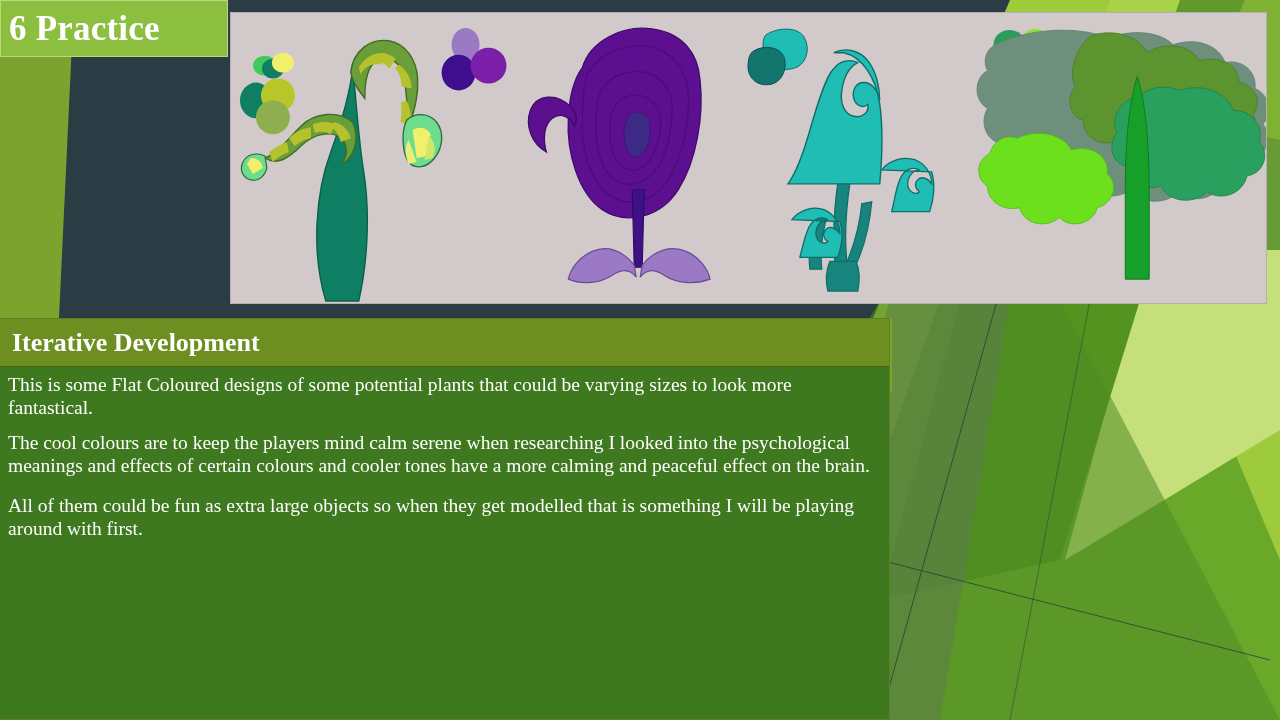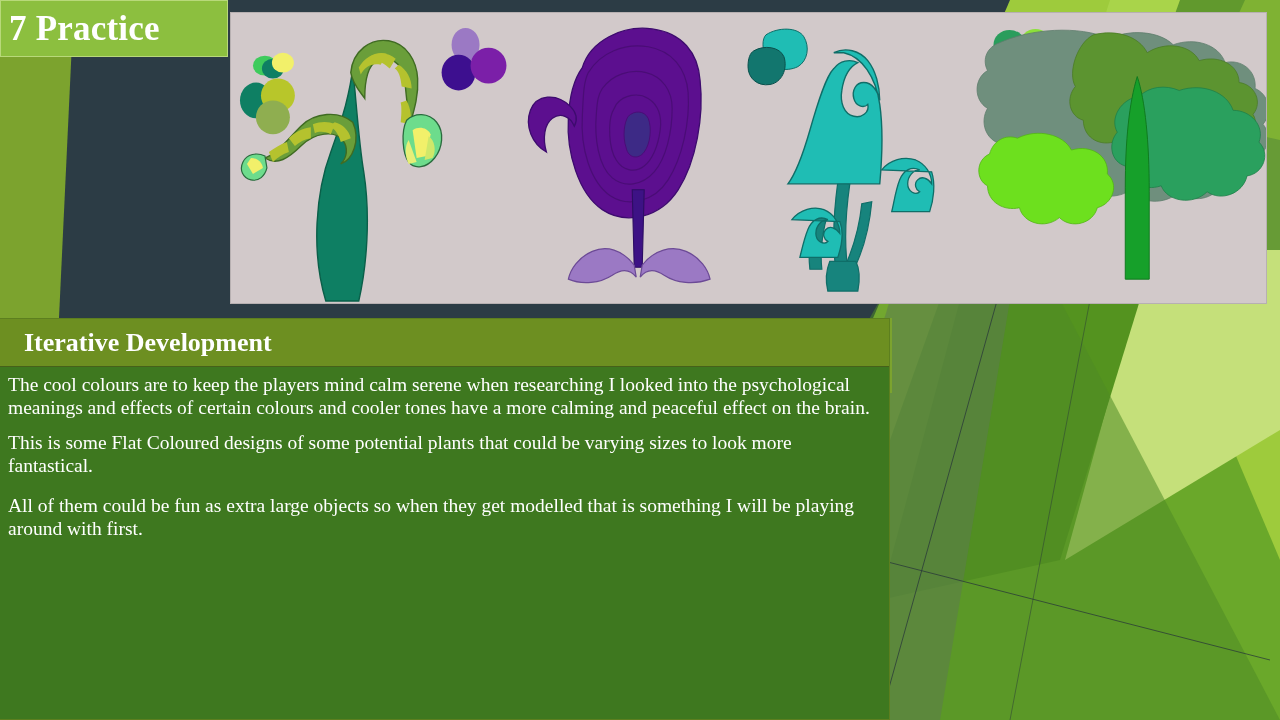--- a/index.html
+++ b/index.html
@@ -51,21 +51,21 @@
     z-index:5;
     border:1px solid #5d7f1f;
     border-left:none;
     display:flex; flex-direction:column;
   }
   .card-header {
     background:#6d8f21;
     border-bottom:1px solid #46611a;
     height:48px;
     display:flex; align-items:center;
-    padding-left:24px;
+    padding-left:12px;
     flex:0 0 auto;
   }
   .card-header-text {
     color:#ffffff;
     font-weight:bold;
     font-size:26px;
     line-height:1;
   }
   .card-body {
     background:#3e781f;
@@ -106,21 +106,21 @@
 
       <line x1="1000" y1="290" x2="880" y2="720" stroke="#25323a" stroke-width="1" opacity="0.7"></line>
       <line x1="1270" y1="660" x2="880" y2="560" stroke="#25323a" stroke-width="1" opacity="0.7"></line>
       <line x1="1090" y1="300" x2="1010" y2="720" stroke="#25323a" stroke-width="1" opacity="0.45"></line>
 
       <rect x="884" y="318" width="8" height="75" fill="#7ca32e"></rect>
     </svg>
   </div>
 
   <div class="title-box">
-    <div class="title-text">7 Practice</div>
+    <div class="title-text">6 Practice</div>
   </div>
 
   <div class="picture-frame">
     <svg viewBox="0 0 1037 292" preserveAspectRatio="none">
       <rect x="0" y="0" width="1037" height="292" fill="#d2c9ca"></rect>
 
       <g>
         <ellipse cx="34" cy="53" rx="12" ry="10" fill="#3ecb5c"></ellipse>
         <ellipse cx="42" cy="56" rx="11" ry="10" fill="#0e7f63"></ellipse>
         <ellipse cx="52" cy="50" rx="11" ry="10" fill="#f2f06a"></ellipse>
@@ -237,19 +237,19 @@
         <path d="M908 64 C916 88 920 130 920 180 L920 268 L896 268 L896 176 C896 128 900 90 908 64 Z" fill="#16a02a" stroke="#0f7a1e" stroke-width="1"></path>
       </g>
     </svg>
   </div>
 
   <div class="content-card">
     <div class="card-header">
       <span class="card-header-text">Iterative Development</span>
     </div>
     <div class="card-body">
+      <p>This is some Flat Coloured designs of some potential plants that could be varying sizes to look more fantastical.</p>
       <p>The cool colours are to keep the players mind calm serene when researching I looked into the psychological meanings and effects of certain colours and cooler tones have a more calming and peaceful effect on the brain.</p>
-      <p>This is some Flat Coloured designs of some potential plants that could be varying sizes to look more fantastical.</p>
       <p>All of them could be fun as extra large objects so when they get modelled that is something I will be playing around with first.</p>
     </div>
   </div>
 
 </div>
 
 </body></html>

